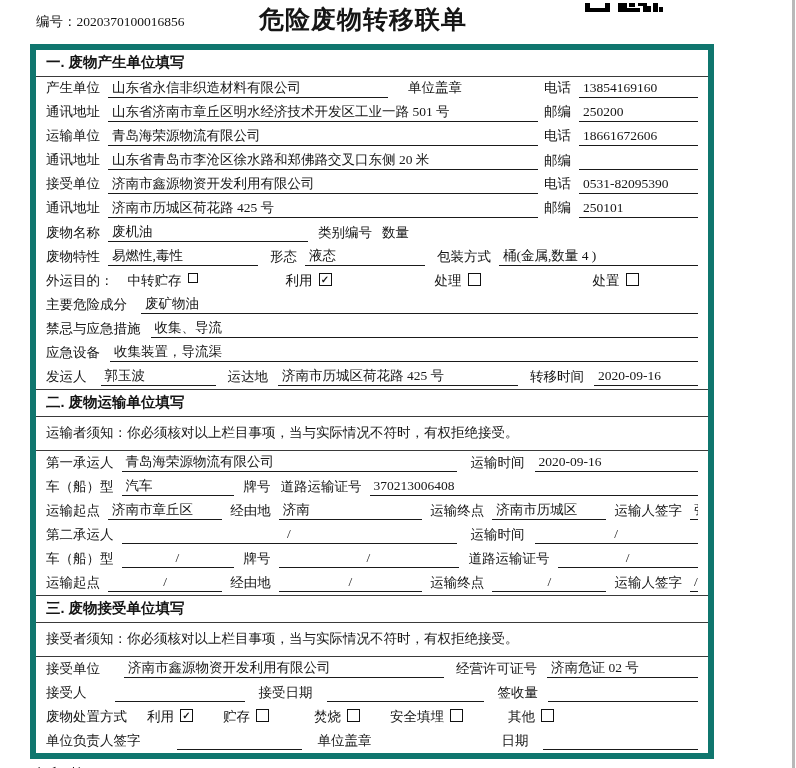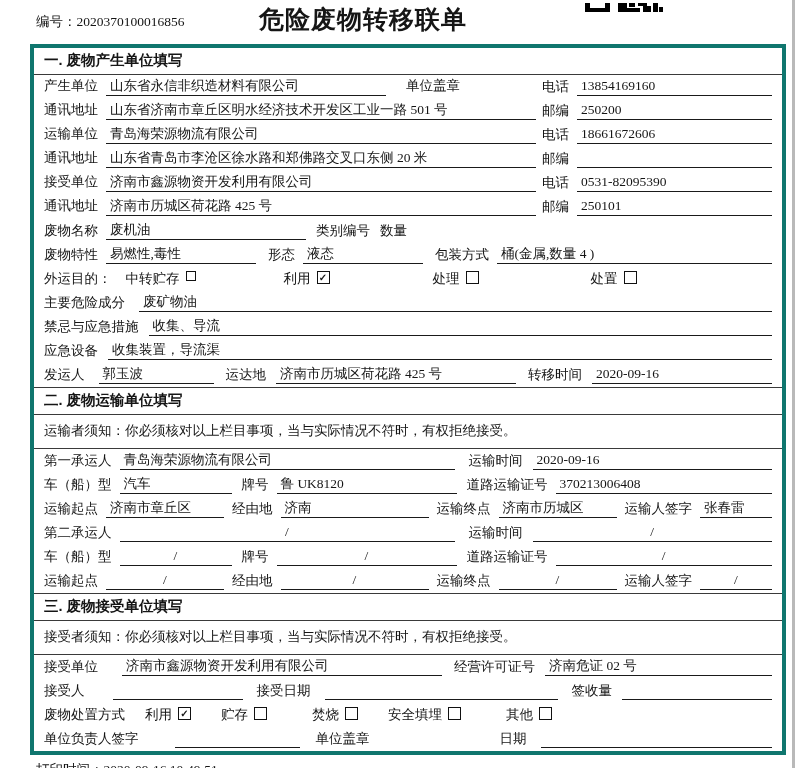--- a/index.html
+++ b/index.html
@@ -13,42 +13,42 @@
   .topbar{position:relative;height:44px;}
   .serial{position:absolute;left:36px;top:13px;font-size:13.5px;white-space:nowrap;}
   .doc-title{
     position:absolute;left:0;right:70px;top:3px;text-align:center;
     font-family:"Liberation Sans","DejaVu Sans",sans-serif;
     font-weight:bold;font-size:25px;letter-spacing:1px;
   }
   .qr{position:absolute;left:585px;top:0;}
   
   .formbox{
-    margin-left:30px;width:756px;box-sizing:border-box;
-    border:4px solid #0f766e;background:#fff;
+    margin-left:30px;width:684px;box-sizing:border-box;
+    border:6px solid #0f766e;background:#fff;
   }
   .sec{border-top:0;}
   .sec.bt{border-top:1.5px solid #3a3a3a;}
   .sec-title{
     font-family:"Liberation Sans","DejaVu Sans",sans-serif;
     font-weight:bold;font-size:14.5px;
     padding:3px 10px 4px;border-bottom:1.5px solid #3a3a3a;
   }
   .notice{padding:7px 10px 8px;border-bottom:1.5px solid #3a3a3a;}
   
   .row{display:flex;align-items:flex-end;min-height:24px;padding:1px 10px 3px;box-sizing:border-box;}
   .lbl{white-space:nowrap;line-height:18px;}
   .val{
     border-bottom:1px solid #1a1a1a;min-height:18px;line-height:18px;
     padding:0 4px;white-space:nowrap;box-sizing:border-box;overflow:hidden;
   }
   .grow{flex:1;}
   .ctr{text-align:center;}
   .lcol{flex:0 0 498px;display:flex;}
-  .rcol{flex:1;display:flex;align-items:center;}.w112{width:112px}.w115{width:115px}.w118{width:118px}
+  .rcol{flex:1;display:flex;align-items:flex-start;}.w112{width:112px}.w115{width:115px}.w118{width:118px}
   .w120{width:120px}.w125{width:125px}.w130{width:130px}.w148{width:148px}
   .w150{width:150px}.w170{width:170px}.w180{width:180px}.w200{width:200px}
   .w240{width:240px}.w280{width:280px}.w320{width:320px}.w335{width:335px}
   .ml8{margin-left:8px}.ml10{margin-left:10px}.ml12{margin-left:12px}
   .ml14{margin-left:14px}.ml16{margin-left:16px}.ml20{margin-left:20px}
   .ml24{margin-left:24px}.ml28{margin-left:28px}
   .ml36{margin-left:36px}.ml45{margin-left:45px}.ml50{margin-left:30px}
   .ml88{margin-left:88px}.ml103{margin-left:103px}.ml128{margin-left:112px}
   .ml130{margin-left:130px}.mr6{margin-right:6px}
   
@@ -227,21 +227,20 @@
       <span class="lbl">第一承运人</span>
       <span class="val w335 ml8">青岛海荣源物流有限公司</span>
       <span class="lbl ml14">运输时间</span>
       <span class="val grow ml10">2020-09-16</span>
     </div>
 
     <div class="row">
       <span class="lbl">车（船）型</span>
       <span class="val w112 ml8">汽车</span>
       <span class="lbl ml10">牌号</span>
-      <span class="val w180 ml8">鲁 UK8120</span>
       <span class="lbl ml10">道路运输证号</span>
       <span class="val grow ml8">370213006408</span>
     </div>
 
     <div class="row">
       <span class="lbl">运输起点</span>
       <span class="val w118 ml8">济南市章丘区</span>
       <span class="lbl ml8">经由地</span>
       <span class="val w148 ml8">济南</span>
       <span class="lbl ml8">运输终点</span>

